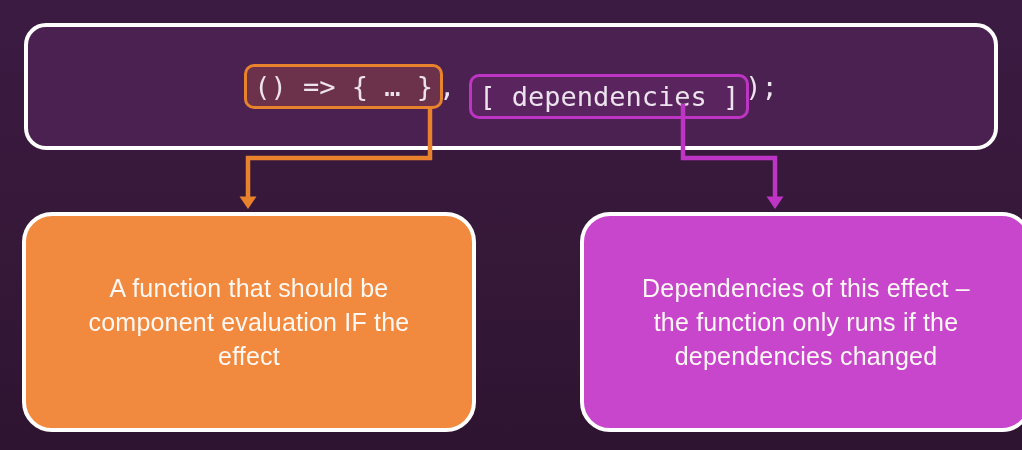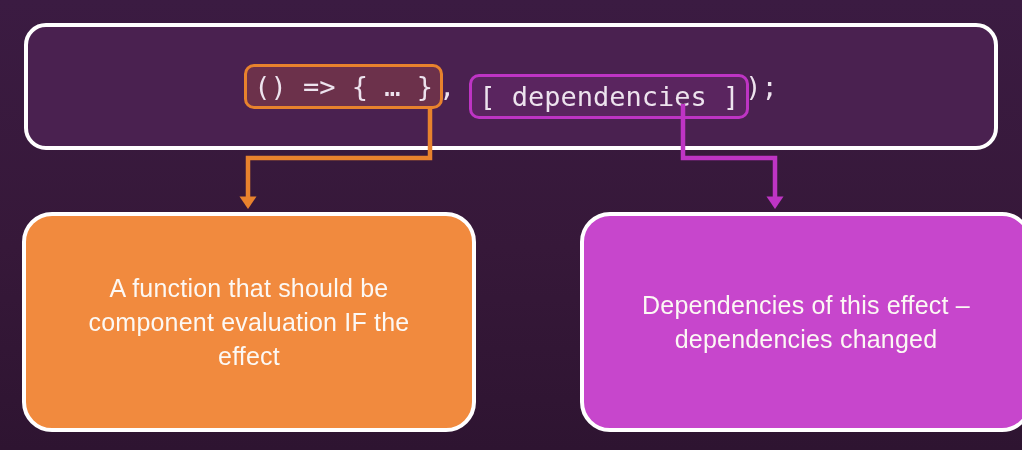--- a/index.html
+++ b/index.html
@@ -135,17 +135,18 @@
     <div class="callout-text">
       <div>A function that should be</div>
       <div>component evaluation IF the</div>
       <div>effect</div>
     </div>
   </div>
 
   <div class="callout callout-magenta">
     <div class="callout-text">
       <div>Dependencies of this effect –</div>
+      <div>the function only runs if the</div>
       <div>dependencies changed</div>
     </div>
   </div>
 
 </div>
 
 </body></html>

